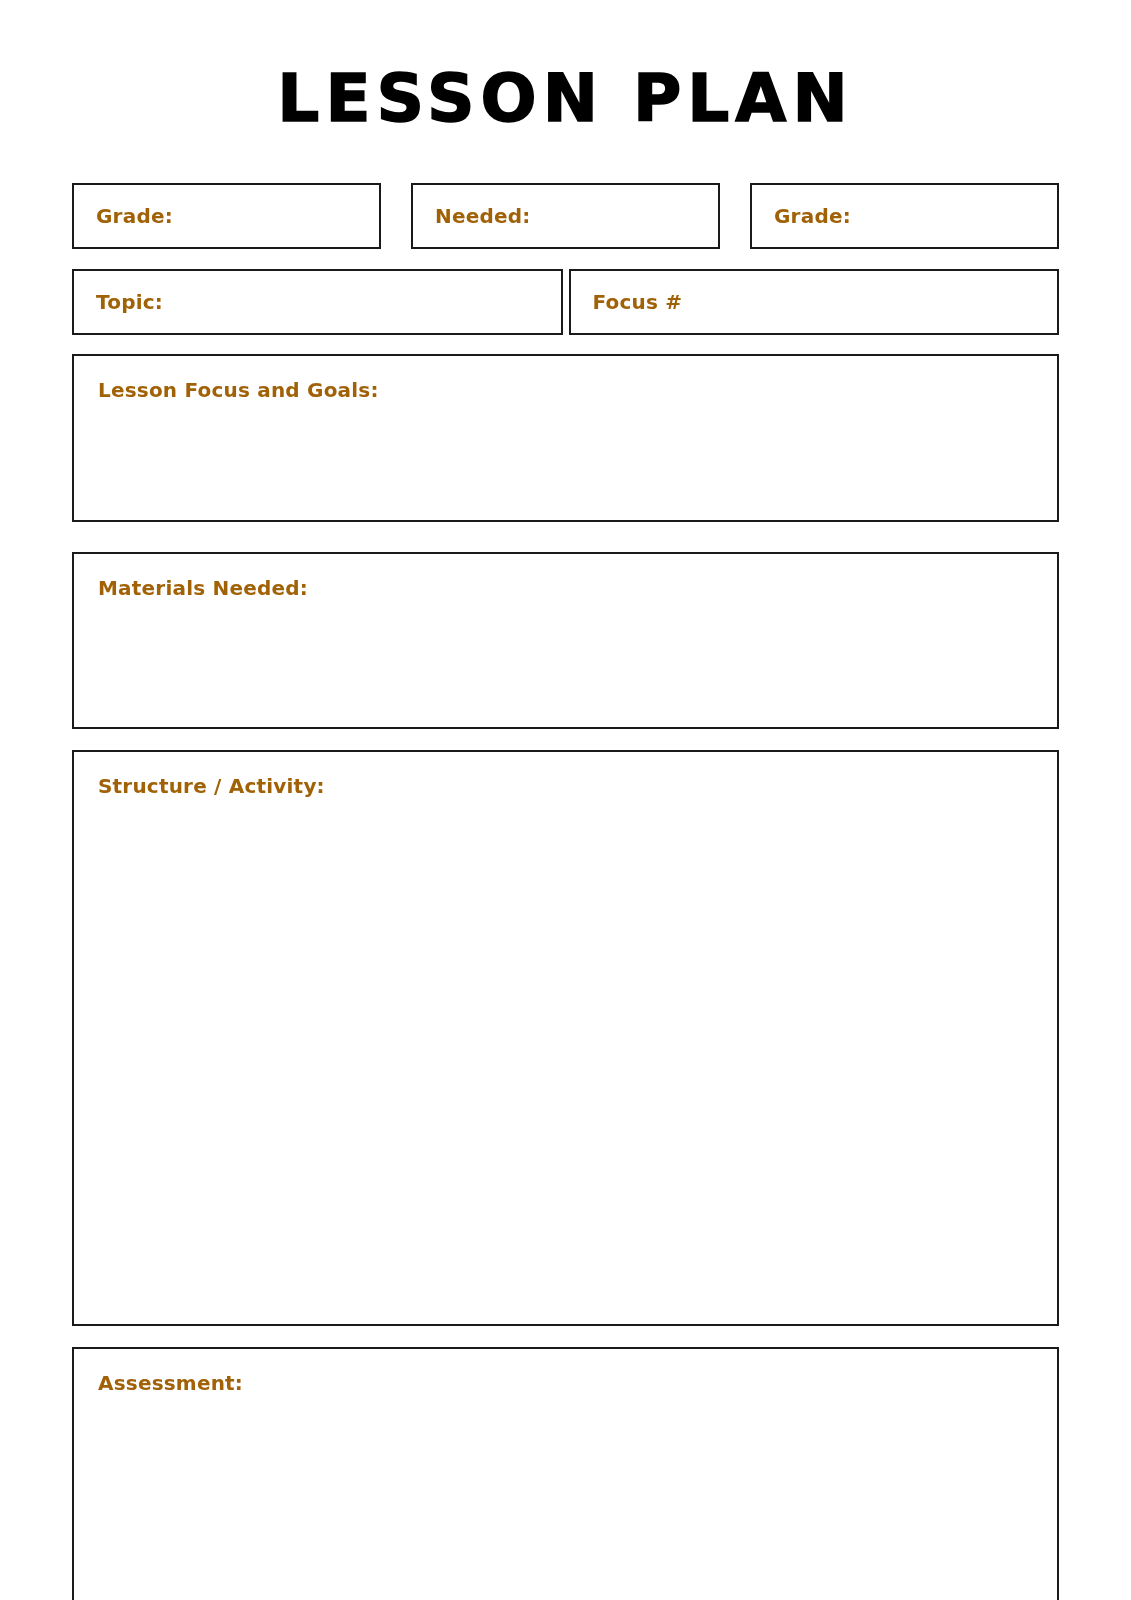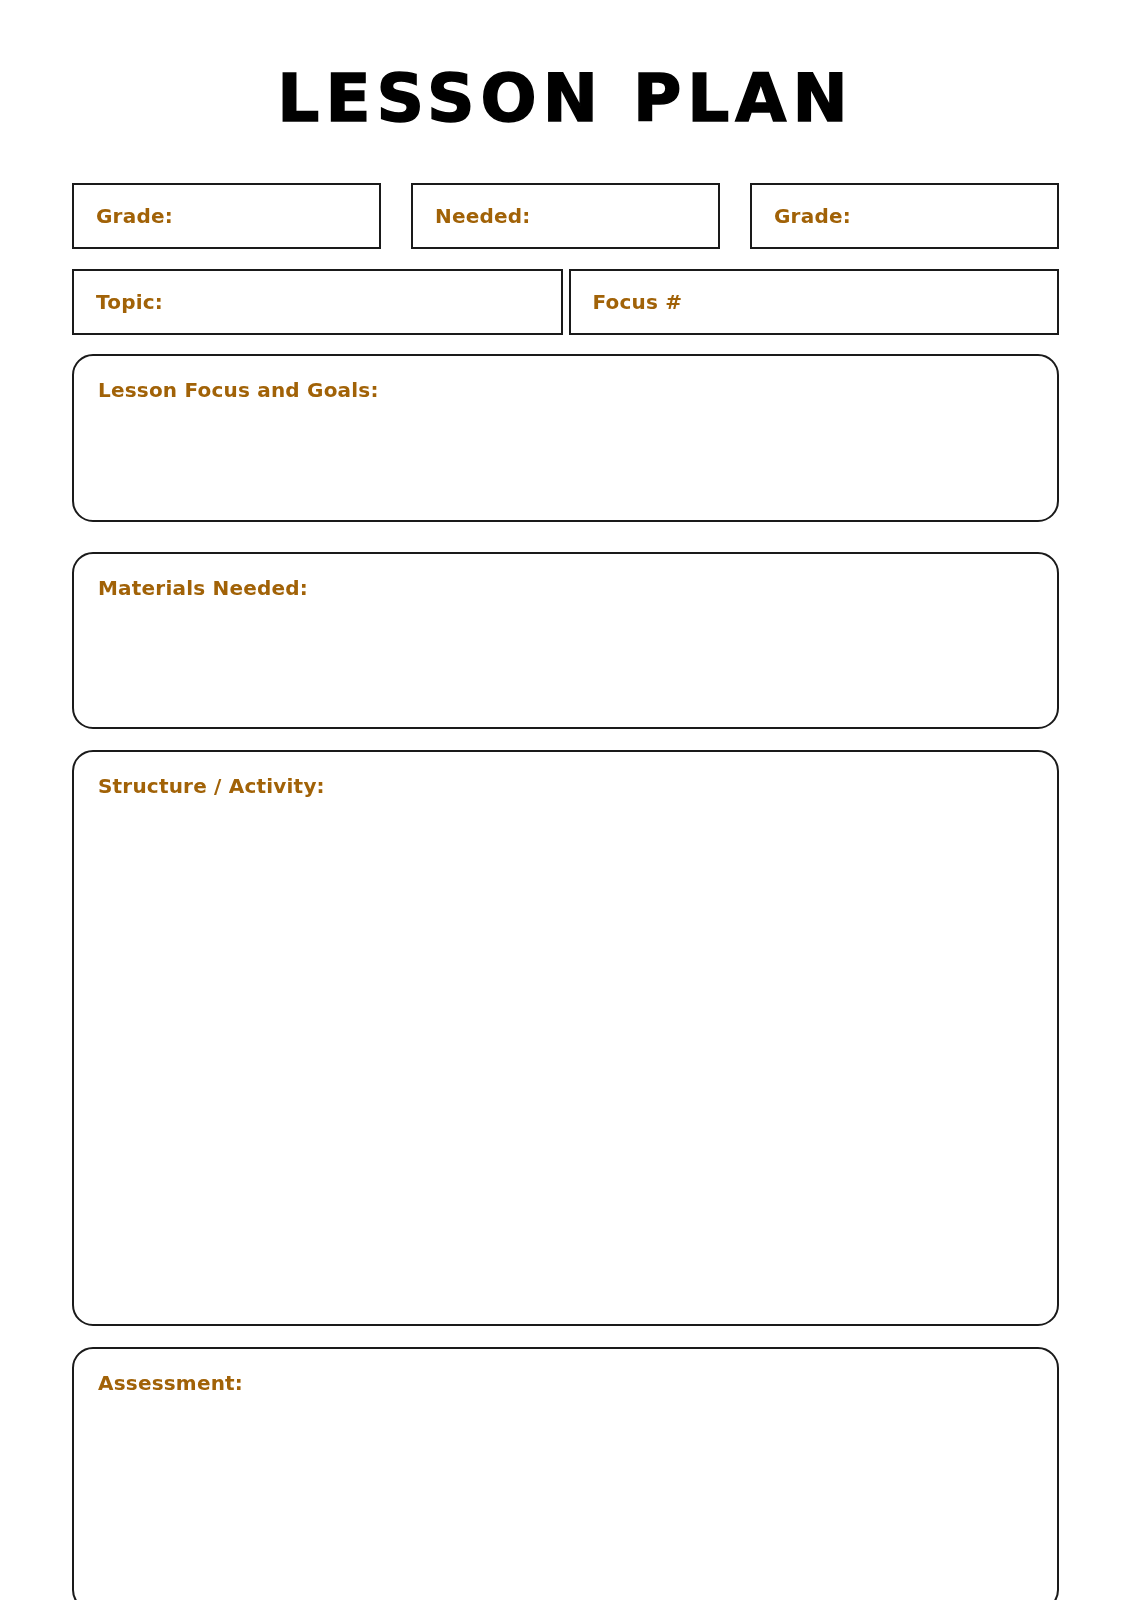--- a/index.html
+++ b/index.html
@@ -38,21 +38,20 @@
   }
   .sm {
     flex: 1;
     height: 66px;
     display: flex;
     align-items: center;
     padding: 0 22px;
   }
   .lg {
     padding: 22px 24px;
-    border-radius: 21px;
   }
   .half { flex: 1; }
   .label {
     font-size: 20px;
     font-weight: 600;
     letter-spacing: 0.2px;
     color: #a16207;
     white-space: nowrap;
   }
   .value { flex: 1; min-height: 1px; }

